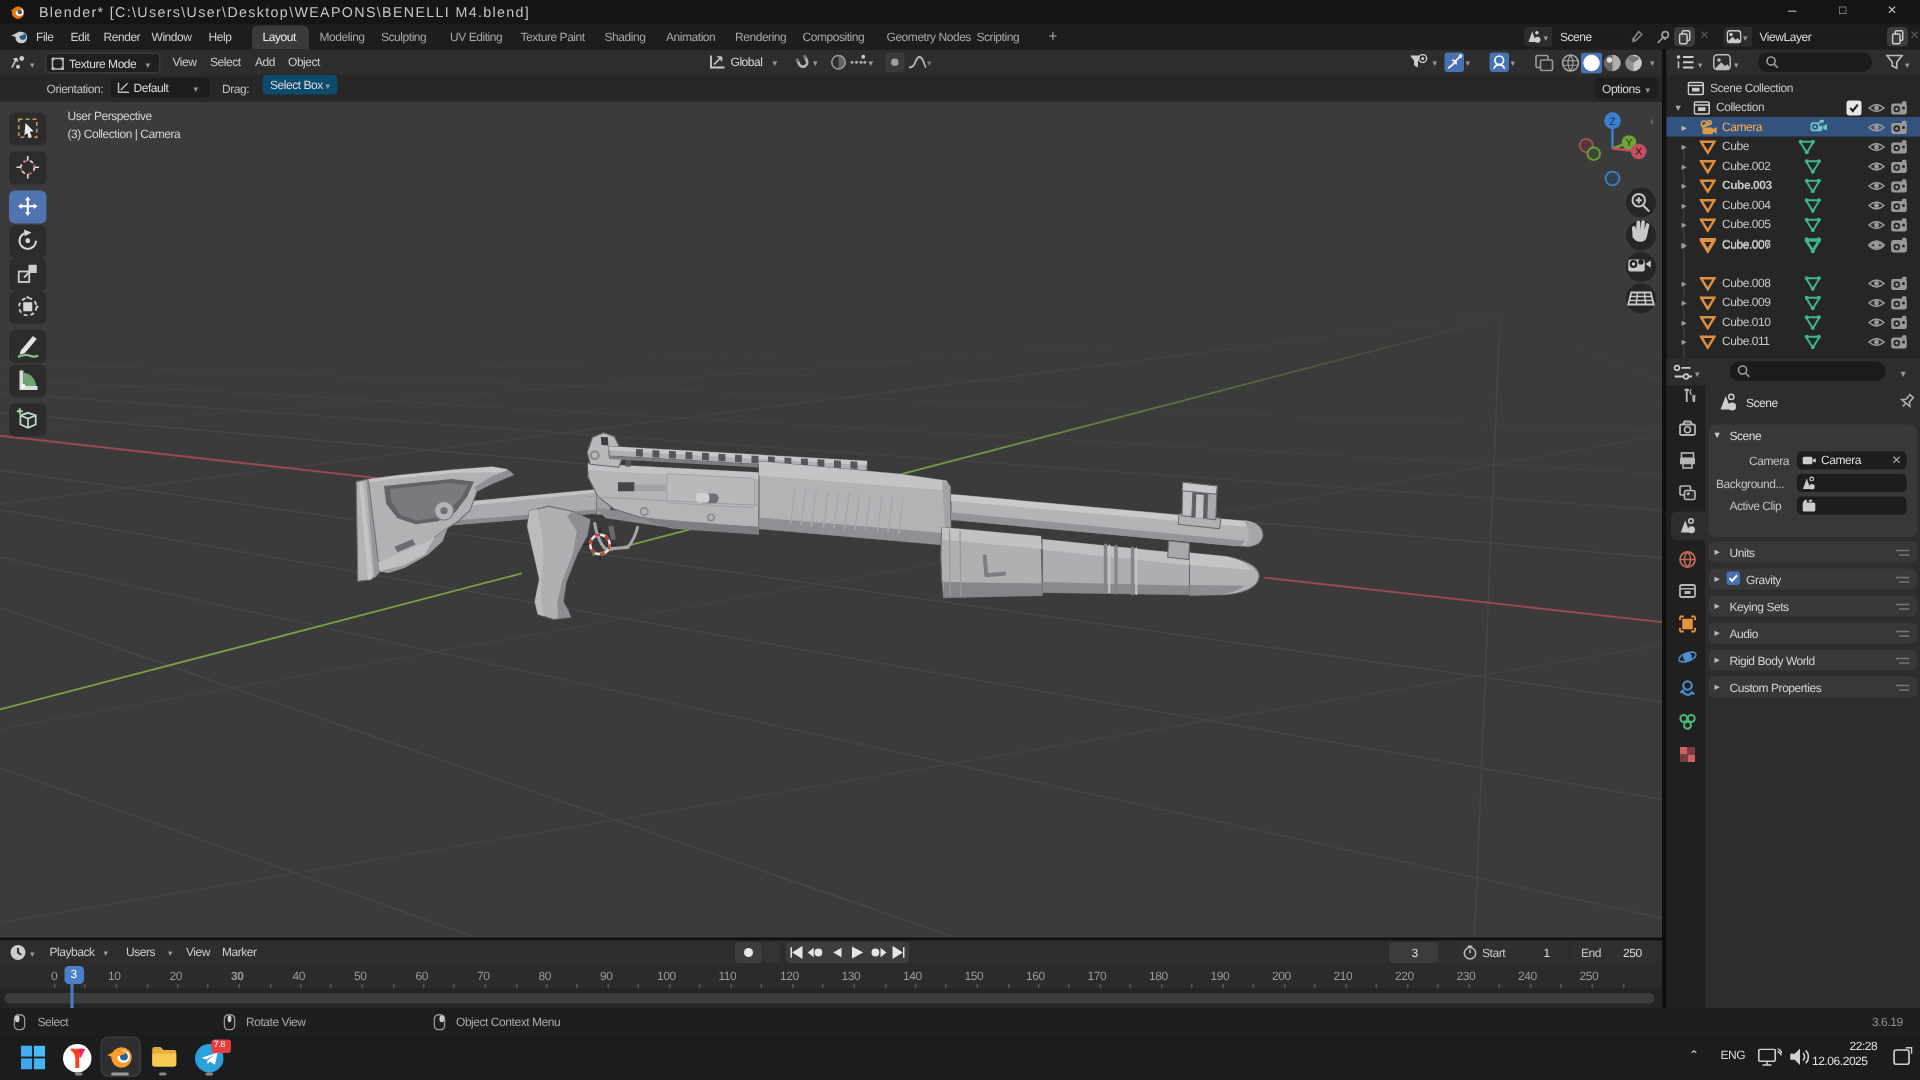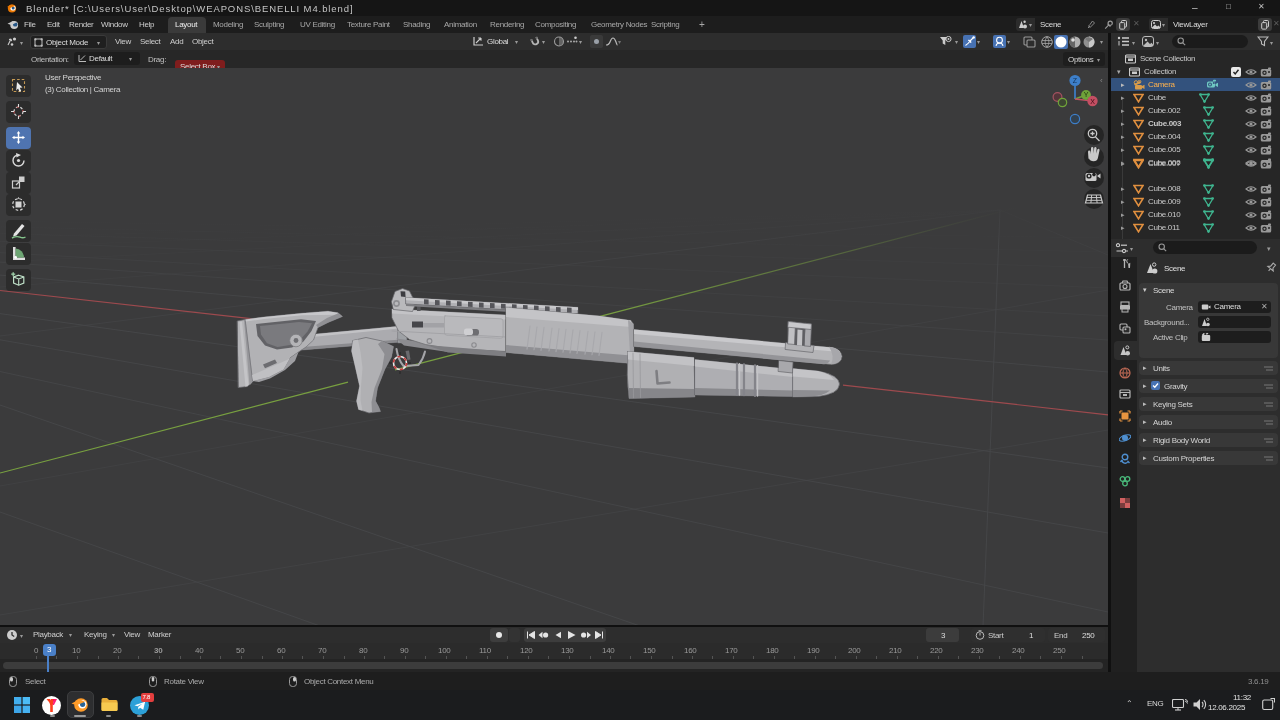--- a/index.html
+++ b/index.html
@@ -102,21 +102,21 @@
  <span class="tx" style="left:20px;top:6px;font-size:6px;color:#999;">▾</span>
 
 <div class="ab" style="left:30px;top:2px;width:77px;height:14px;background:#1f1f1f;border-radius:3px;border:1px solid #3a3a3a;">
  <svg class="ab" style="left:3px;top:2px" width="9" height="9" viewBox="0 0 9 9">
           <rect x="1" y="1" width="7" height="7" fill="none" stroke="#bbb" stroke-width="1"></rect>
           <circle cx="1.4" cy="1.4" r="1.1" fill="#bbb"></circle>
           <circle cx="7.6" cy="1.4" r="1.1" fill="#bbb"></circle>
           <circle cx="1.4" cy="7.6" r="1.1" fill="#bbb"></circle>
           <circle cx="7.6" cy="7.6" r="1.1" fill="#bbb"></circle>
         </svg>
- <span class="tx" style="left:15px;top:2px;font-size:8px;color:#ddd;">Object Mode</span>
+ <span class="tx" style="left:15px;top:2px;font-size:8px;color:#ddd;">Texture Mode</span>
  <span class="tx" style="left:66px;top:3px;font-size:6px;color:#999;">▾</span>
 </div>
 <span class="tx" style="left:115px;top:4px;font-size:8px;color:#cfcfcf;">View</span>
 <span class="tx" style="left:140px;top:4px;font-size:8px;color:#cfcfcf;">Select</span>
 <span class="tx" style="left:170px;top:4px;font-size:8px;color:#cfcfcf;">Add</span>
 <span class="tx" style="left:192px;top:4px;font-size:8px;color:#cfcfcf;">Object</span>
 
 
 <svg class="ab" style="left:472px;top:3px" width="12" height="11" viewBox="0 0 12 11">
  <path d="M2 1 L2 9 L11 9" stroke="#ccc" stroke-width="1.2" fill="none"></path>
@@ -194,21 +194,21 @@
  <span class="tx" style="left:31px;top:5px;font-size:8px;color:#c0c0c0;">Orientation:</span>
  <div class="ab" style="left:74px;top:2px;width:66px;height:13px;background:#1d1d1d;border-radius:3px;">
   <svg class="ab" style="left:3px;top:2px" width="10" height="9" viewBox="0 0 10 9">
           <path d="M2 1 L2 7.5 L9 7.5" stroke="#bbb" stroke-width="1" fill="none"></path>
           <path d="M3.5 6 L8 1.5" stroke="#bbb" stroke-width="1"></path>
         </svg>
   <span class="tx" style="left:15px;top:2px;font-size:8px;color:#ddd;">Default</span>
   <span class="tx" style="left:55px;top:3px;font-size:6px;color:#999;">▾</span>
  </div>
  <span class="tx" style="left:148px;top:5px;font-size:8px;color:#c0c0c0;">Drag:</span>
- <div class="ab" style="left:175px;top:10px;width:50px;height:13px;background:#7f1d1d;border-radius:3px;">
+ <div class="ab" style="left:175px;top:0;width:50px;height:13px;background:#0c4a6e;border-radius:3px;">
   <span class="tx" style="left:5px;top:2px;font-size:8px;color:#ddd;">Select Box</span>
         <span class="tx" style="left:42px;top:3px;font-size:6px;color:#999;">▾</span>
  </div>
  <div class="ab" style="left:1063px;top:2px;width:42px;height:14px;background:#1e1e1e;border-radius:3px;">
   <span class="tx" style="left:5px;top:3px;font-size:8px;color:#d5d5d5;">Options</span>
         <span class="tx" style="left:34px;top:4px;font-size:6px;color:#999;">▾</span>
  </div>
 </div>
 
 <div class="ab" style="left:0;top:68px;width:1108px;height:558px;background:#3b3b3c;overflow:hidden;">
@@ -997,21 +997,21 @@
 
 <div class="ab" style="left:0;top:627px;width:1108px;height:45px;background:#2b2b2b;">
 <div class="ab" style="left:0;top:0;width:1108px;height:16px;background:#2d2d2d;">
  <svg class="ab" style="left:6px;top:2px" width="13" height="12" viewBox="0 0 13 12">
           <circle cx="6" cy="6" r="5" fill="#ccc"></circle>
           <path d="M6 3 V6 L8.2 7.5" stroke="#2d2d2d" stroke-width="1.3" fill="none"></path>
         </svg>
  <span class="tx" style="left:20px;top:5px;font-size:6px;color:#999;">▾</span>
  <span class="tx" style="left:33px;top:3px;font-size:8px;color:#cfcfcf;">Playback</span>
         <span class="tx" style="left:69px;top:4px;font-size:6px;color:#999;">▾</span>
- <span class="tx" style="left:84px;top:3px;font-size:8px;color:#cfcfcf;">Keying</span>
+ <span class="tx" style="left:84px;top:3px;font-size:8px;color:#cfcfcf;">Users</span>
         <span class="tx" style="left:112px;top:4px;font-size:6px;color:#999;">▾</span>
  <span class="tx" style="left:124px;top:3px;font-size:8px;color:#cfcfcf;">View</span>
  <span class="tx" style="left:148px;top:3px;font-size:8px;color:#cfcfcf;">Marker</span>
  <div class="ab" style="left:490px;top:1px;width:18px;height:14px;background:#3d3d3d;border-radius:3px;">
           <div class="ab" style="left:6px;top:4px;width:6px;height:6px;border-radius:50%;background:#e8e8e8;"></div>
         </div>
  <div class="ab" style="left:509px;top:1px;width:11px;height:14px;background:#333333;border-radius:3px;"></div>
  <div class="ab" style="left:524px;top:1px;width:82px;height:14px;background:#3d3d3d;border-radius:3px;"></div>
  <svg class="ab" style="left:524px;top:1px" width="82" height="14" viewBox="0 0 82 14">
   <path d="M3.5 3.5 V10.5 M10.5 3.5 L5 7 L10.5 10.5 Z" fill="#e5e5e5" stroke="#e5e5e5" stroke-width="1"></path>
@@ -1187,20 +1187,20 @@
  <svg class="ab" style="left:1172px;top:9px" width="16" height="12" viewBox="0 0 16 12">
   <rect x="0.5" y="0.5" width="11" height="8" rx="1" fill="none" stroke="#d0d0d0" stroke-width="1.1"></rect>
   <path d="M3 11 h6" stroke="#d0d0d0" stroke-width="1.1"></path>
         <path d="M6 9 v2" stroke="#d0d0d0" stroke-width="1"></path>
   <path d="M13 2 a3.5 3.5 0 0 1 2.5 2.5 M13 0 a5.5 5.5 0 0 1 3 3" stroke="#d0d0d0" stroke-width="1" fill="none"></path>
  </svg>
  <svg class="ab" style="left:1193px;top:8px" width="14" height="13" viewBox="0 0 14 13">
   <path d="M0.5 4.5 h3 L7 1 V12 L3.5 8.5 h-3 Z" fill="#d0d0d0"></path>
   <path d="M9 4 a3.5 3.5 0 0 1 0 5 M10.8 2.2 a6 6 0 0 1 0 8.6" stroke="#d0d0d0" stroke-width="1.1" fill="none"></path>
  </svg>
- <span class="tx" style="left:1233px;top:3px;font-size:8px;color:#e2e2e2;">11:32</span>
+ <span class="tx" style="left:1233px;top:3px;font-size:8px;color:#e2e2e2;">22:28</span>
  <span class="tx" style="left:1208px;top:13px;font-size:8px;color:#e2e2e2;">12.06.2025</span>
  <svg class="ab" style="left:1262px;top:8px" width="13" height="13" viewBox="0 0 13 13">
   <rect x="0.7" y="2" width="10" height="9.5" rx="1.5" fill="none" stroke="#d0d0d0" stroke-width="1.1"></rect>
   <path d="M8.5 0.5 L12.5 0.5 L12.5 4.5" stroke="#d0d0d0" stroke-width="1.1" fill="none"></path>
  </svg>
 </div>
 
 </div>
 </body></html>

